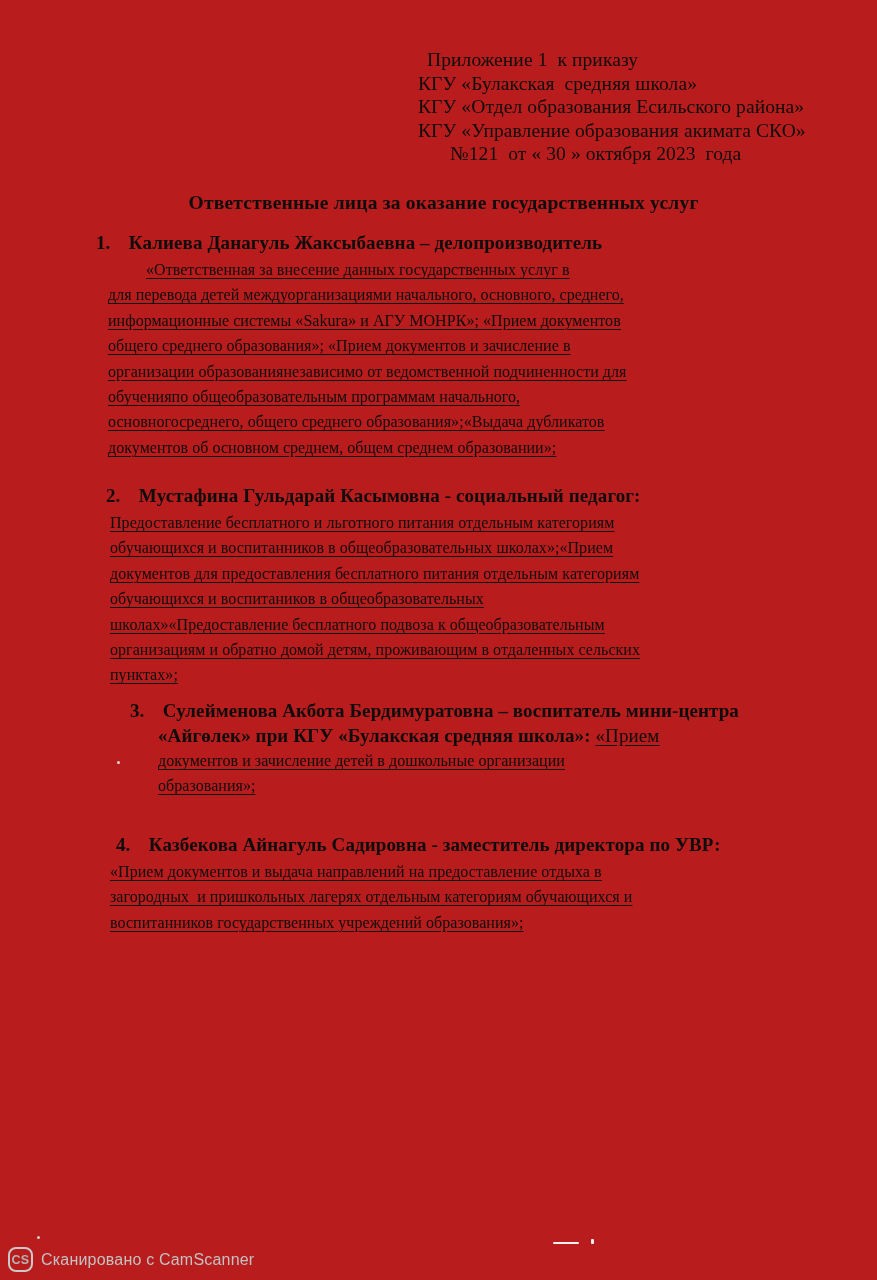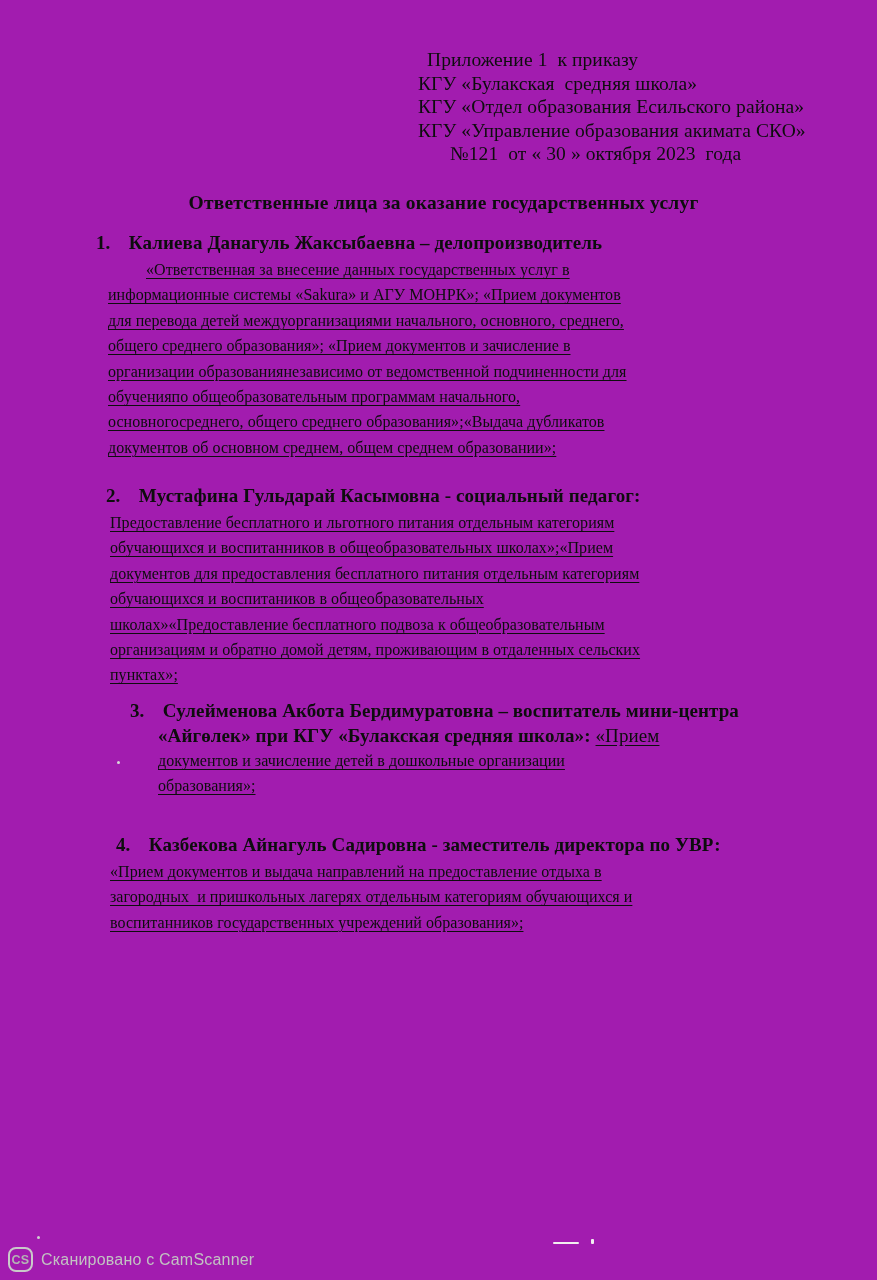--- a/index.html
+++ b/index.html
@@ -5,21 +5,21 @@
 <style>
   html, body {
     margin: 0;
     padding: 0;
     background: #ffffff;
   }
   .page {
     position: relative;
     width: 877px;
     height: 1280px;
-    background: #a21caf;
+    background: #b91c1c;
     overflow: hidden;
     font-family: "Liberation Serif", "DejaVu Serif", serif;
     color: #0d0d0d;
     -webkit-font-smoothing: antialiased;
   }
 
   
   .header-block {
     position: absolute;
     left: 418px;
@@ -135,22 +135,22 @@
 
   <div class="doc-title">Ответственные лица за оказание  государственных услуг</div>
 
   <div class="entry" style="left:108px; top:230px; width:710px;">
     <div class="entry-heading">
       <span class="num">1.</span>
       <span class="tail">Калиева Данагуль Жаксыбаевна  – делопроизводитель</span>
     </div>
     <div class="body-text justify" style="margin-top:2px;">
       <span class="line" style="text-indent:38px;">«Ответственная за внесение данных государственных услуг в</span>
+      <span class="line">для перевода детей междуорганизациями начального, основного, среднего,</span>
       <span class="line">информационные системы «Sakura» и АГУ МОНРК»; «Прием документов</span>
-      <span class="line">для перевода детей междуорганизациями начального, основного, среднего,</span>
       <span class="line">общего среднего образования»; «Прием документов и зачисление в</span>
       <span class="line">организации образованиянезависимо от ведомственной подчиненности для</span>
       <span class="line">обученияпо общеобразовательным программам начального,</span>
       <span class="line">основногосреднего, общего среднего образования»;«Выдача дубликатов</span>
       <span class="line">документов об основном среднем, общем среднем образовании»;</span>
     </div>
   </div>
 
   <div class="entry" style="left:110px; top:483px; width:708px;">
     <div class="entry-heading" style="padding-left:52px; text-indent:-28px;">

